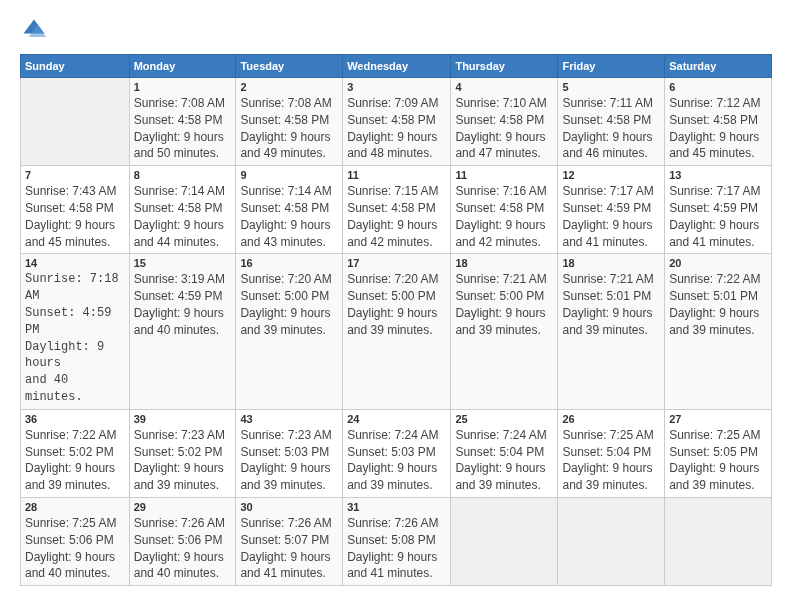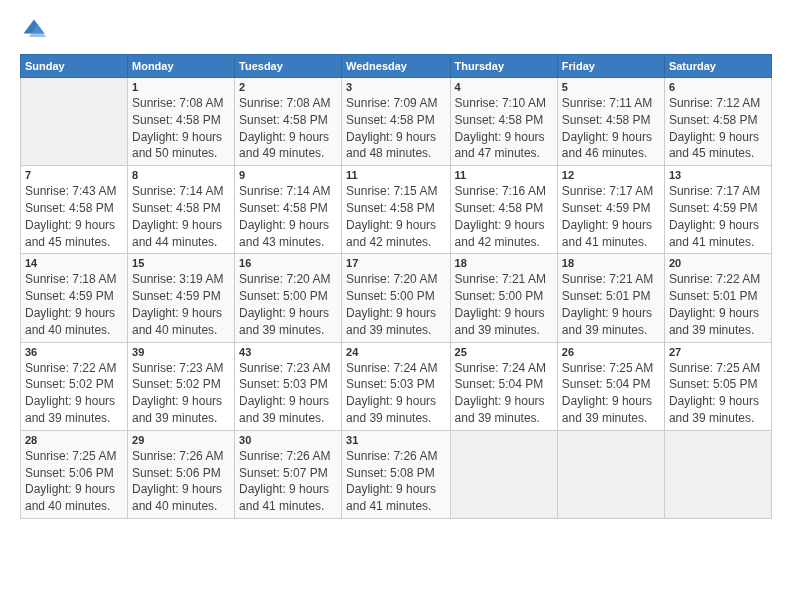--- a/index.html
+++ b/index.html
@@ -219,21 +219,21 @@
             <span class="day-number">13</span>
             <div class="day-info" style="white-space: pre-line;">Sunrise: 7:17 AM
 Sunset: 4:59 PM
 Daylight: 9 hours
 and 41 minutes.</div>
           </td>
         </tr>
         <tr>
           <td>
             <span class="day-number">14</span>
-            <div class="day-info" style="white-space: pre-line;">Sunrise: 7:18 AM
+            <div class="day-info" style="white-space: pre-line; font-family: Liberation Mono, monospace;">Sunrise: 7:18 AM
 Sunset: 4:59 PM
 Daylight: 9 hours
 and 40 minutes.</div>
           </td>
           <td>
             <span class="day-number">15</span>
             <div class="day-info" style="white-space: pre-line;">Sunrise: 3:19 AM
 Sunset: 4:59 PM
 Daylight: 9 hours
 and 40 minutes.</div>

